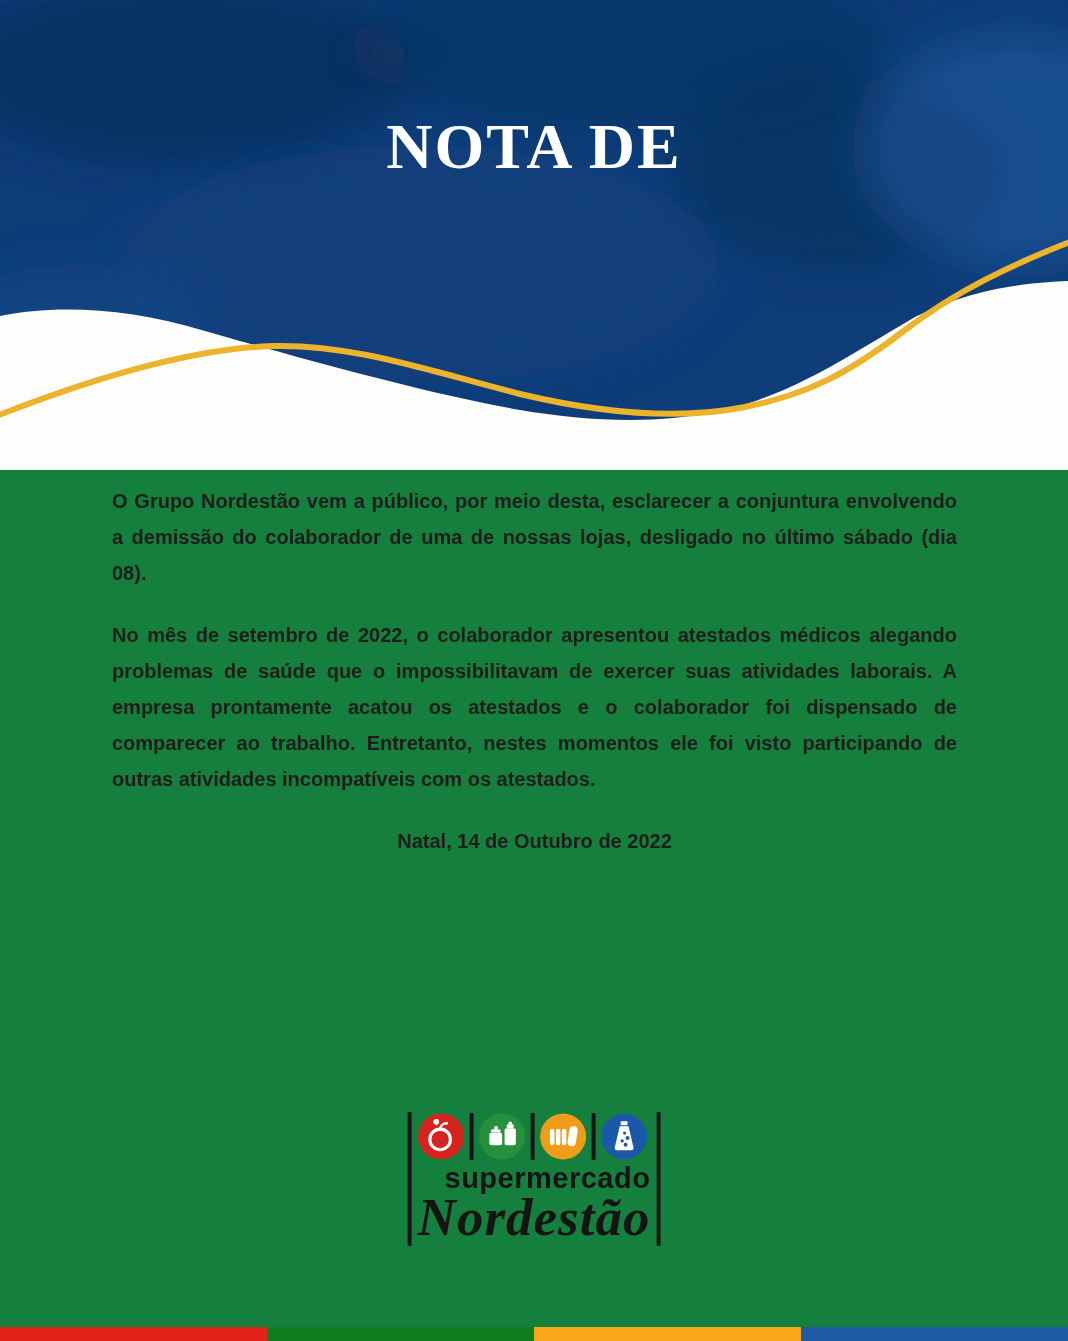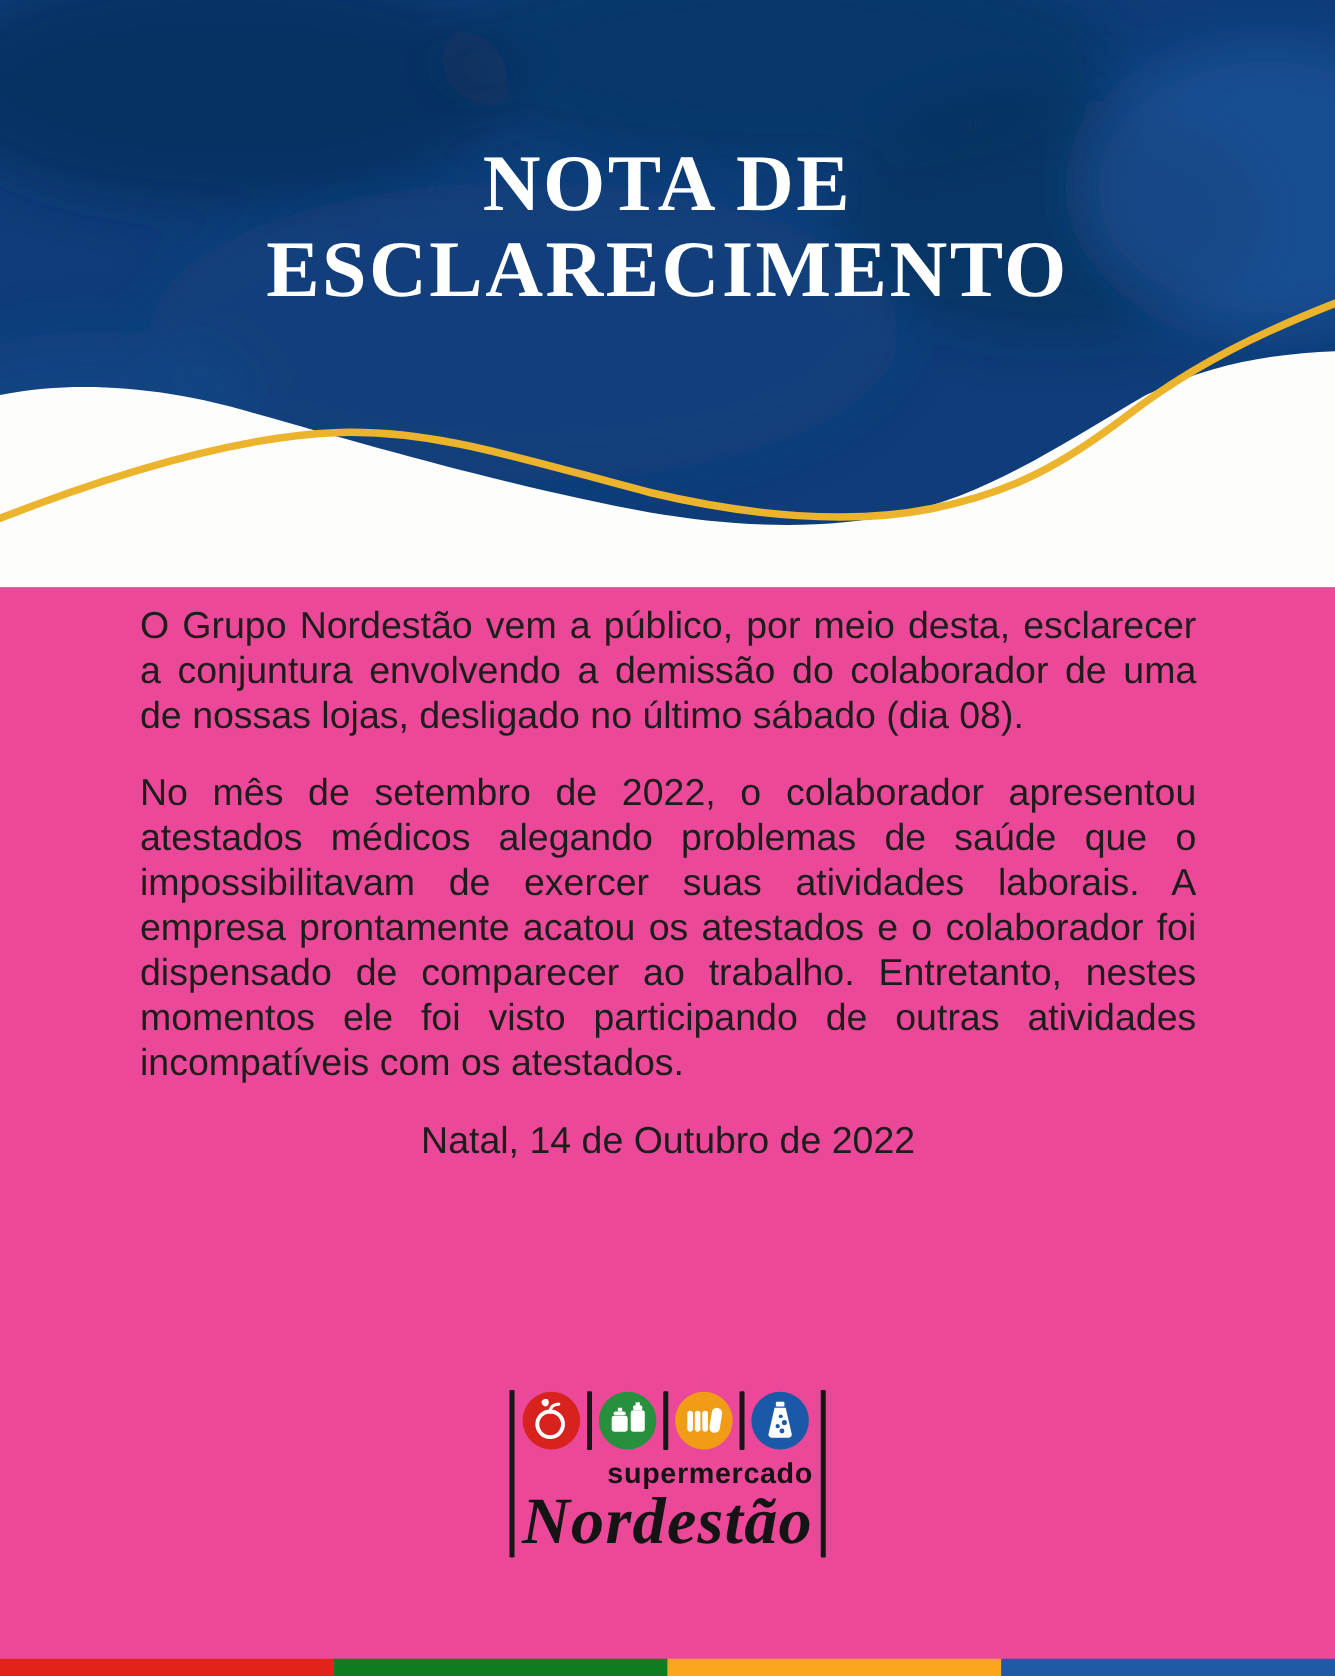--- a/index.html
+++ b/index.html
@@ -1,42 +1,42 @@
 <!DOCTYPE html>
 <html><head>
 <meta charset="utf-8">
 <style>
   html,body{margin:0;padding:0;background:#e8e8e8;}
   .page{
     position:relative;
     width:1068px;height:1341px;
     margin:0 auto;
-    background:#ec4899;
+    background:#15803d;
     overflow:hidden;
     font-family:"Liberation Sans", sans-serif;
   }
   
   .header-svg{position:absolute;top:0;left:0;display:block;}
   .title{
     position:absolute;top:112px;left:0;width:1068px;
     text-align:center;
     color:#ffffff;
     font-family:"Liberation Serif", serif;
     font-weight:700;
     font-size:64px;
     line-height:69px;
     letter-spacing:2px;
   }
   
   .content{
     position:absolute;top:483px;left:112px;width:845px;
     color:#1d1d1b;
-    font-size:30px;
+    font-size:20px;
     line-height:36px;
-    font-weight:400;
+    font-weight:700;
   }
   .content p{
     margin:0 0 26px 0;
     text-align:justify;
     text-align-last:left;
   }
   .content p.dateline{
     text-align:left;
     text-align-last:center;
     margin-top:24px;
@@ -49,21 +49,21 @@
   }
   .logo .bar{width:4px;border-radius:1px;}
   .logo .bar.tall{height:134px;}
   .logo-center{display:flex;flex-direction:column;}
   .icon-row{display:flex;align-items:center;gap:5px;height:48px;}
   .icon-row .bar{height:47px;}
   .icon-row svg{display:block;}
   .tagline{
     margin-top:7px;
     text-align:right;
-    font-size:23px;
+    font-size:29px;
     font-weight:700;
     letter-spacing:.5px;
     color:#141414;
     line-height:23px;
   }
   .brand{
     text-align:right;
     font-family:"Liberation Serif", serif;
     font-weight:700;
     font-size:53px;
@@ -118,21 +118,20 @@
                C 70 387, 180 349, 272 346
                C 350 344, 420 368, 520 394
                C 600 413, 680 420, 745 407
                C 810 394, 850 372, 905 330
                C 955 292, 1010 265, 1075 240" fill="none" stroke="#ecb32c" stroke-width="6" stroke-linecap="round"></path>
     </g>
   </svg>
 
   <div class="title">
     <div>NOTA DE</div>
-    <div>ESCLARECIMENTO</div>
   </div>
 
   <div class="content">
     <p>O Grupo Nordestão vem a público, por meio desta, esclarecer a conjuntura envolvendo a demissão do colaborador de uma de nossas lojas, desligado no último sábado (dia 08).</p>
     <p>No mês de setembro de 2022, o colaborador apresentou atestados médicos alegando problemas de saúde que o impossibilitavam de exercer suas atividades laborais. A empresa prontamente acatou os atestados e o colaborador foi dispensado de comparecer ao trabalho. Entretanto, nestes momentos ele foi visto participando de outras atividades incompatíveis com os atestados.</p>
     <p class="dateline">Natal, 14 de Outubro de 2022</p>
   </div>
 
   <div class="logo">
     <div class="bar tall" style="background: rgb(22, 22, 22);"></div>

